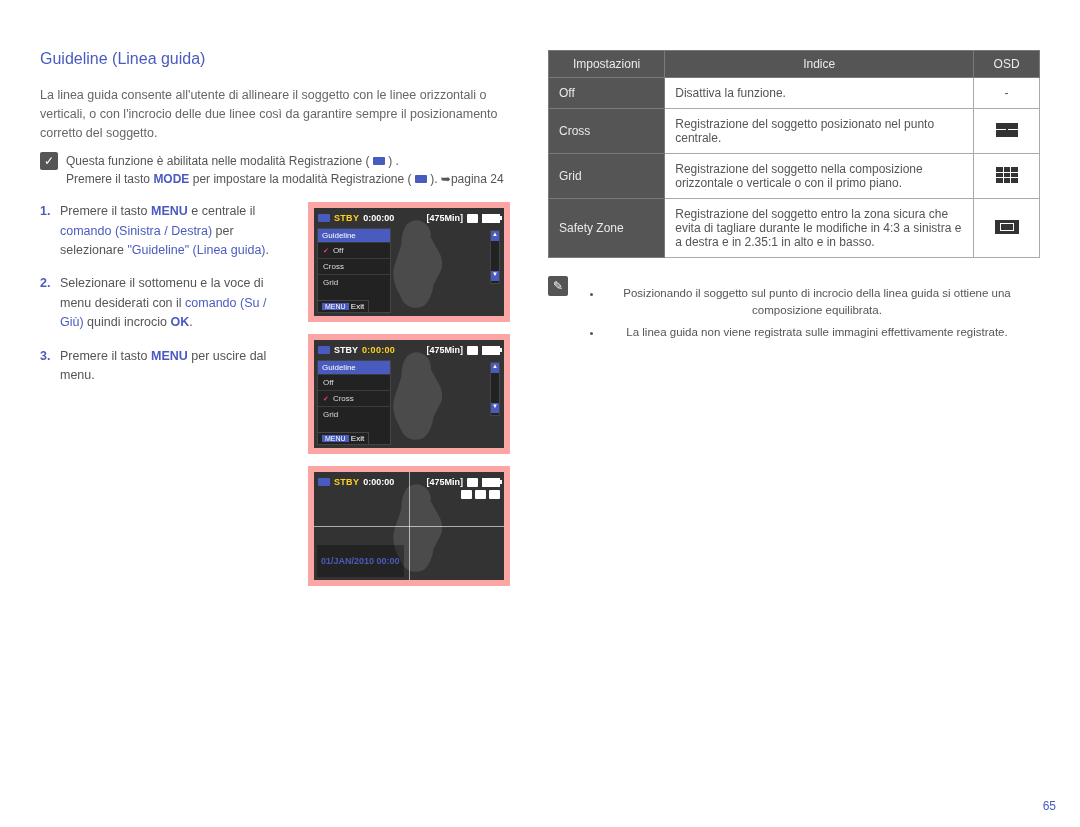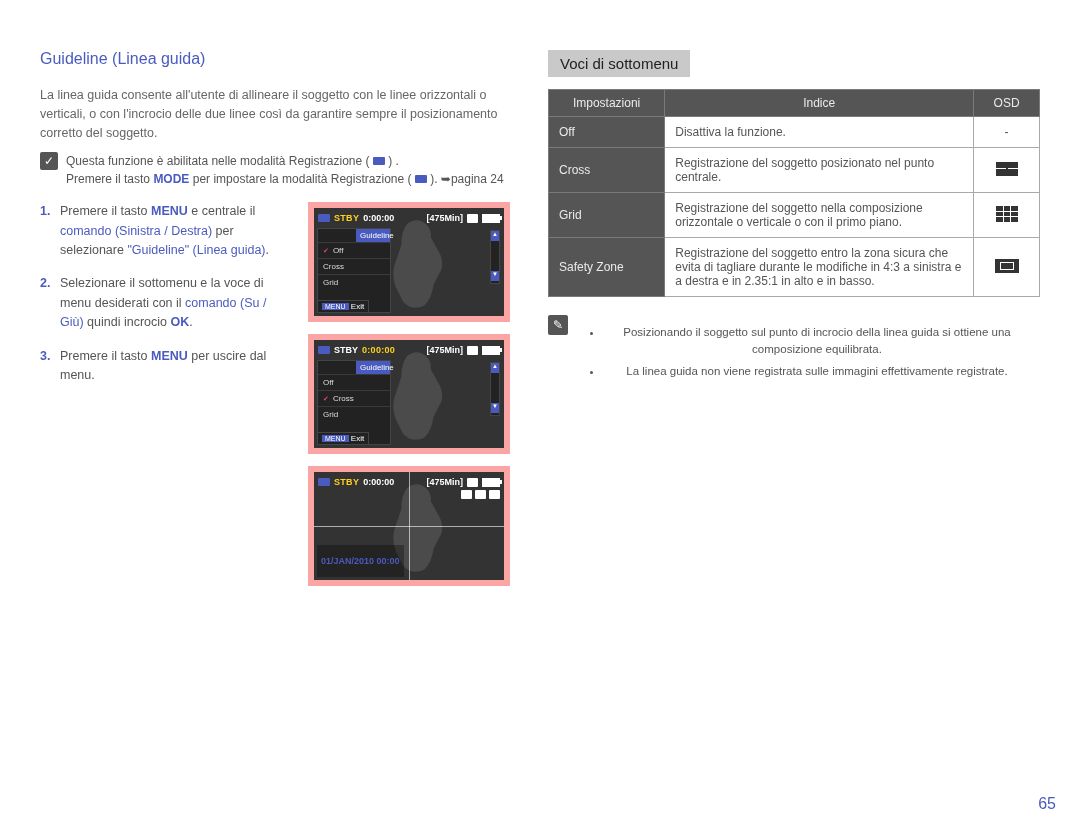--- a/index.html
+++ b/index.html
@@ -136,21 +136,21 @@
     background:#222;
     border:1px solid #444;
     display:flex;
     flex-direction:column;
   }
   .menu-panel .hdr {
     background:#4a5bbf;
     color:#fff;
     font-size:8px;
     padding:2px 4px;
-    display:flex; align-items:center; gap:3px;margin-left:38px;
+    display:flex; align-items:center; gap:3px;
   }
   .menu-panel .itm {
     color:#ddd;
     font-size:8px;
     padding:3px 5px;
     border-top:1px solid #3a3a3a;
     display:flex; align-items:center; gap:4px;
   }
   .check { color:#e63b7a; font-size:7px; }
   .menu-exit {
@@ -270,21 +270,21 @@
     font-size:12px;
     border-radius:2px;
     flex-shrink:0;
   }
   .notebox ul { margin:9px; padding-left:16px;text-align:center; }
   .notebox li { margin-bottom:4px; }
   .page-num {
     position:absolute;
     bottom:14px; right:24px;
     color:#4a5bbf;
-    font-size:16px;
+    font-size:12px;
   }
 </style>
 </head>
 <body>
 
 <div class="page">
   <div class="two-col">
 
     <div class="left-col">
       <div class="heading">Guideline (Linea guida)</div>
@@ -446,21 +446,20 @@
               <span style="width:11px;height:9px;background:#fff;border-radius:1px"></span>
               <span style="width:11px;height:9px;background:#fff;border-radius:1px"></span>
             </div>
             <div class="bottom-bar">01/JAN/2010 00:00</div>
           </div>
         </div>
       </div>
     </div>
 
     <div class="right-col">
-      <div class="submenu-title">Voci di sottomenu</div>
 
       <table class="subtab">
         <thead>
           <tr>
             <th>Impostazioni</th>
             <th>Indice</th>
             <th>OSD</th>
           </tr>
         </thead>
         <tbody>

